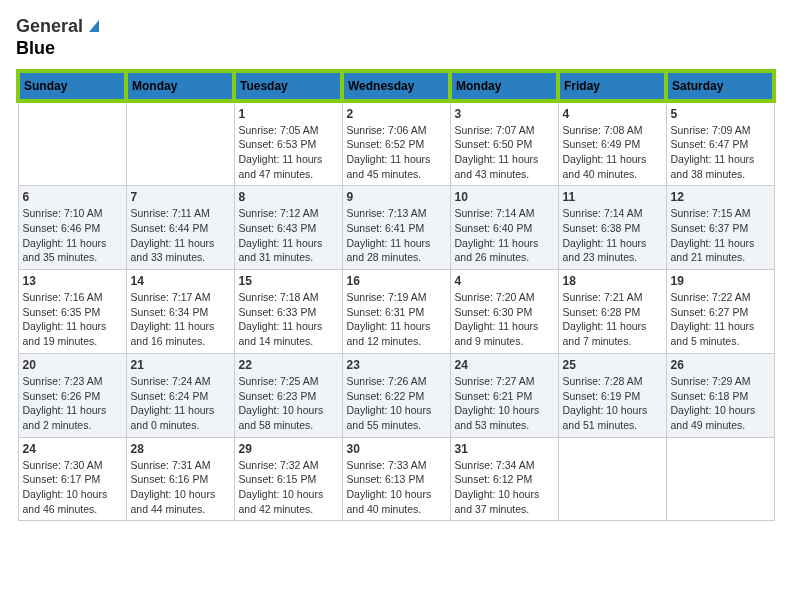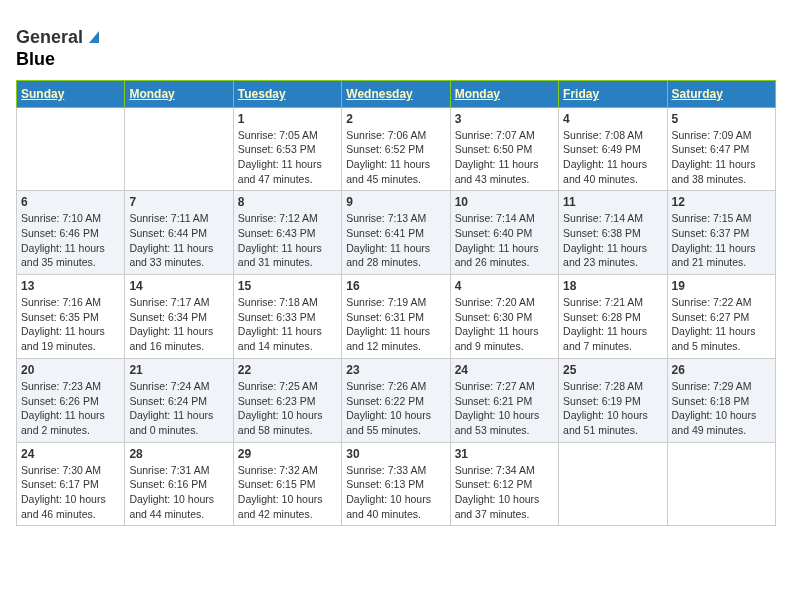--- a/index.html
+++ b/index.html
@@ -15,48 +15,46 @@
       justify-content: space-between;
       align-items: flex-start;
       margin-bottom: 10px;
     }
     .logo {
       display: flex;
       flex-direction: column;
       font-size: 18px;
       font-weight: bold;
       line-height: 1.1;
-      margin-top: 11px;
     }
     .logo-general { color: #333; }
     .logo-blue { color: #000000; }
     .title-block { text-align: right; }
     .month-title {
       font-size: 36px;
       font-weight: normal;
       color: #222;
     }
     .location {
       font-size: 14px;
       color: #555;
     }
     table {
       width: 100%;
       border-collapse: collapse;
       font-size: 11px;
     }
     thead tr th {
       background-color: #2a7fc1;
-      color: #fef9c3;
+      color: #000000;
       padding: 6px 4px;
       text-align: left;
       font-weight: bold;
       font-size: 12px;
-      border: 1px solid #84cc16;
-      text-decoration: underline;
+      border: 4px solid #84cc16;
     }
     tbody tr td {
       border: 1px solid #ccc;
       vertical-align: top;
       padding: 4px;
       height: 80px;
       width: 108px;
       color: #333;
     }
     tbody tr:nth-child(even) td {

